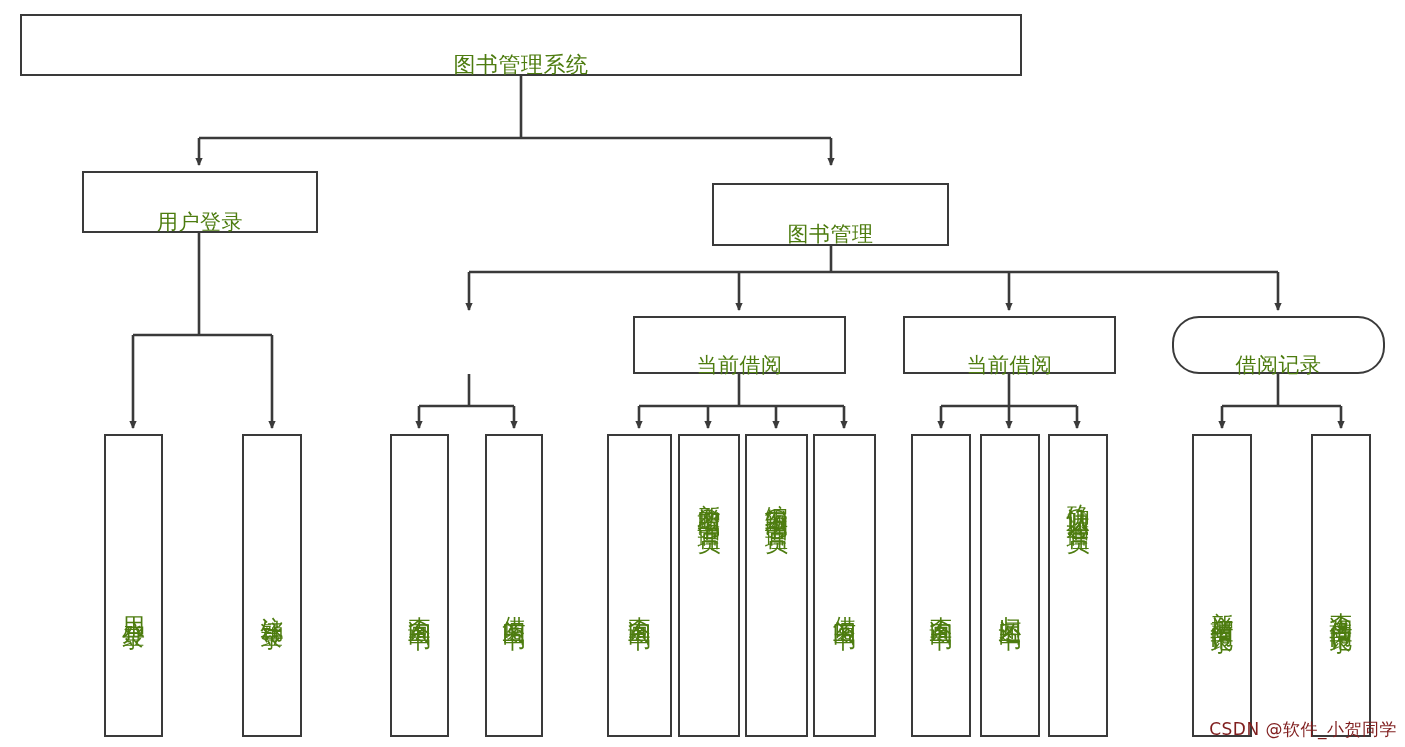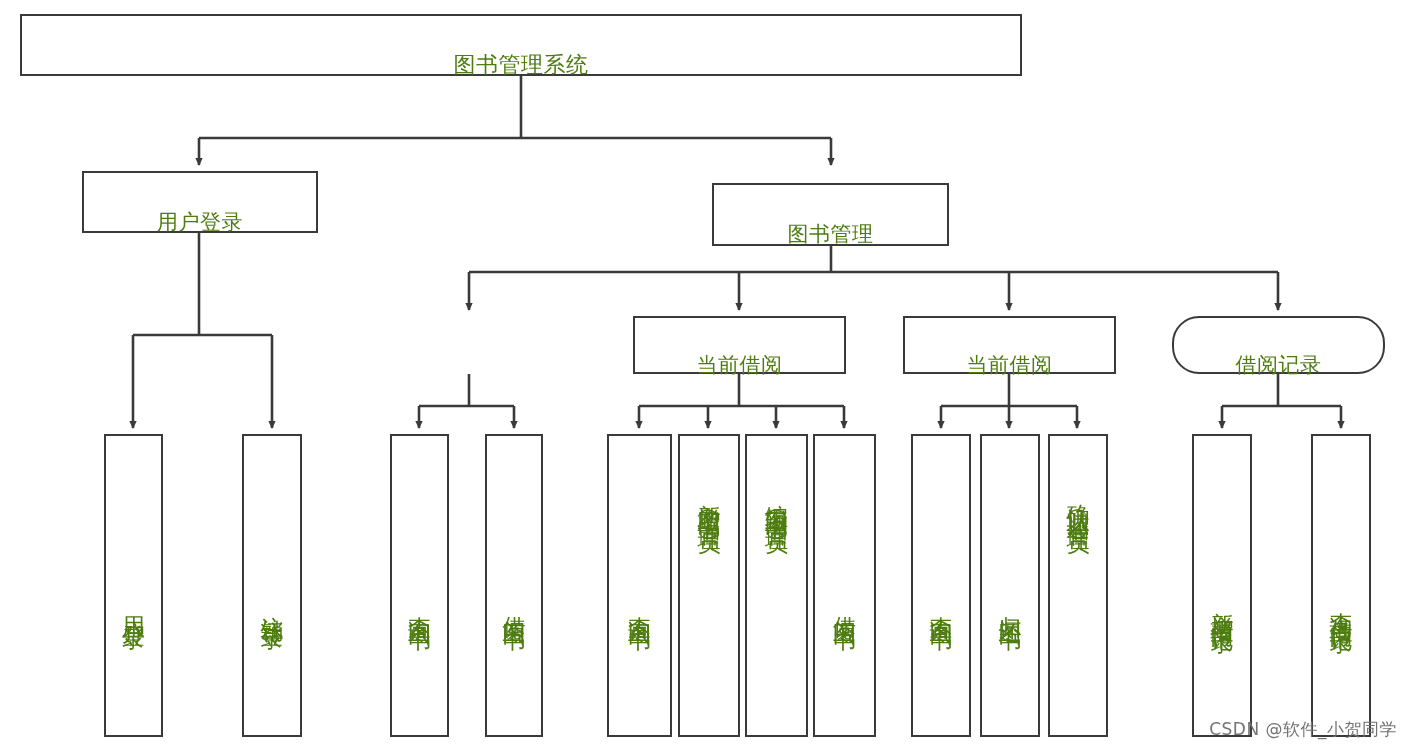--- a/index.html
+++ b/index.html
@@ -67,21 +67,21 @@
   }
   .node.vert.centered {
     align-items: center;
     padding-top: 0;
   }
   #watermark {
     position: absolute;
     right: 8px;
     bottom: 6px;
     font-size: 17px;
-    color: #737373;
+    color: #7f1d1d;
     letter-spacing: 0.5px;
     white-space: nowrap;
     font-family: "DejaVu Sans", "Liberation Sans", sans-serif;
   }
 </style>
 </head>
 <body>
 
 <div id="diagram-root">
 

